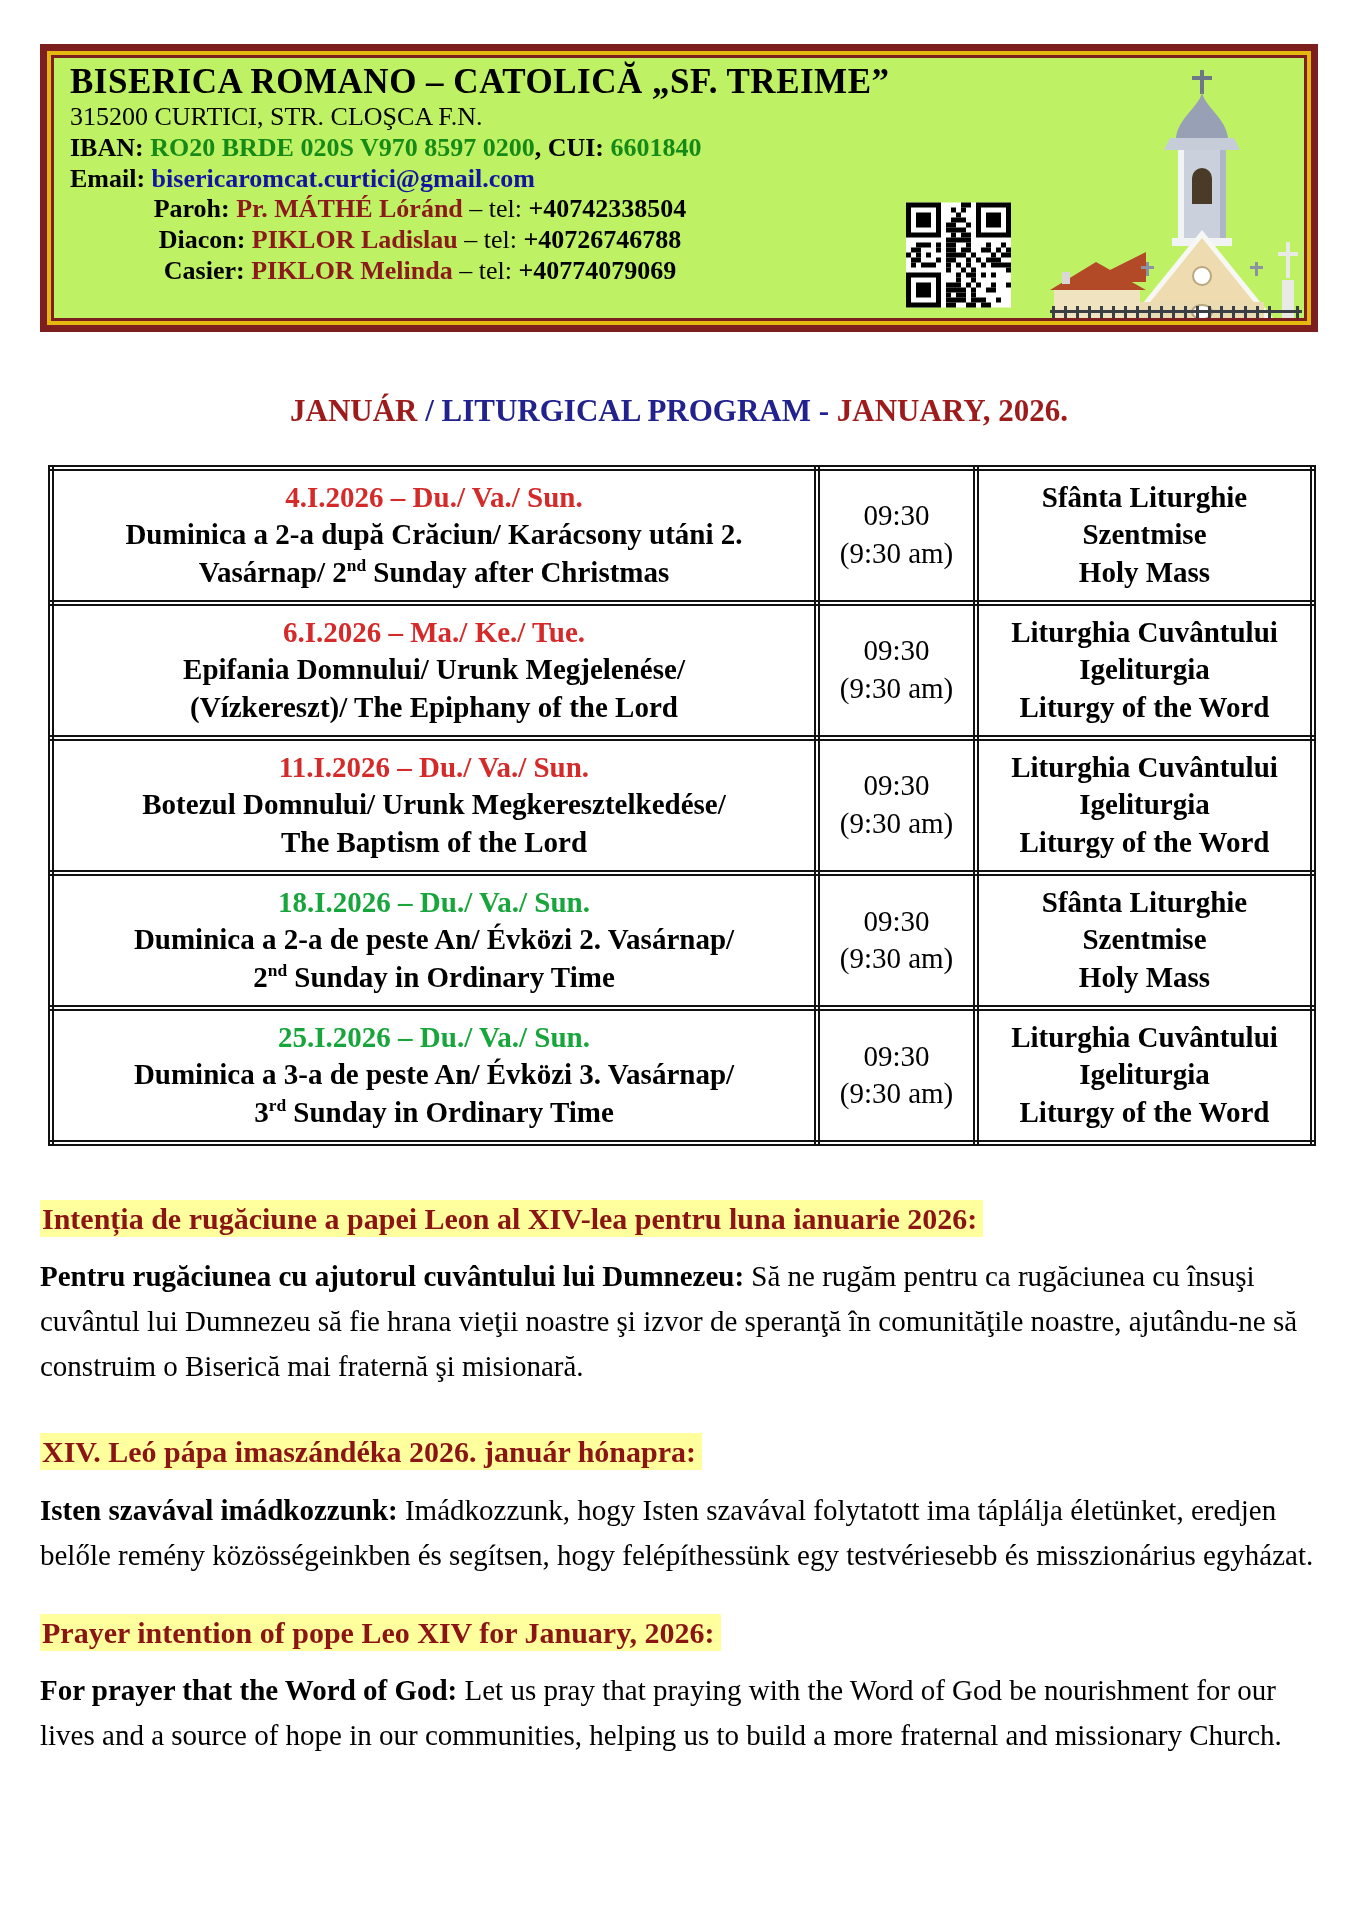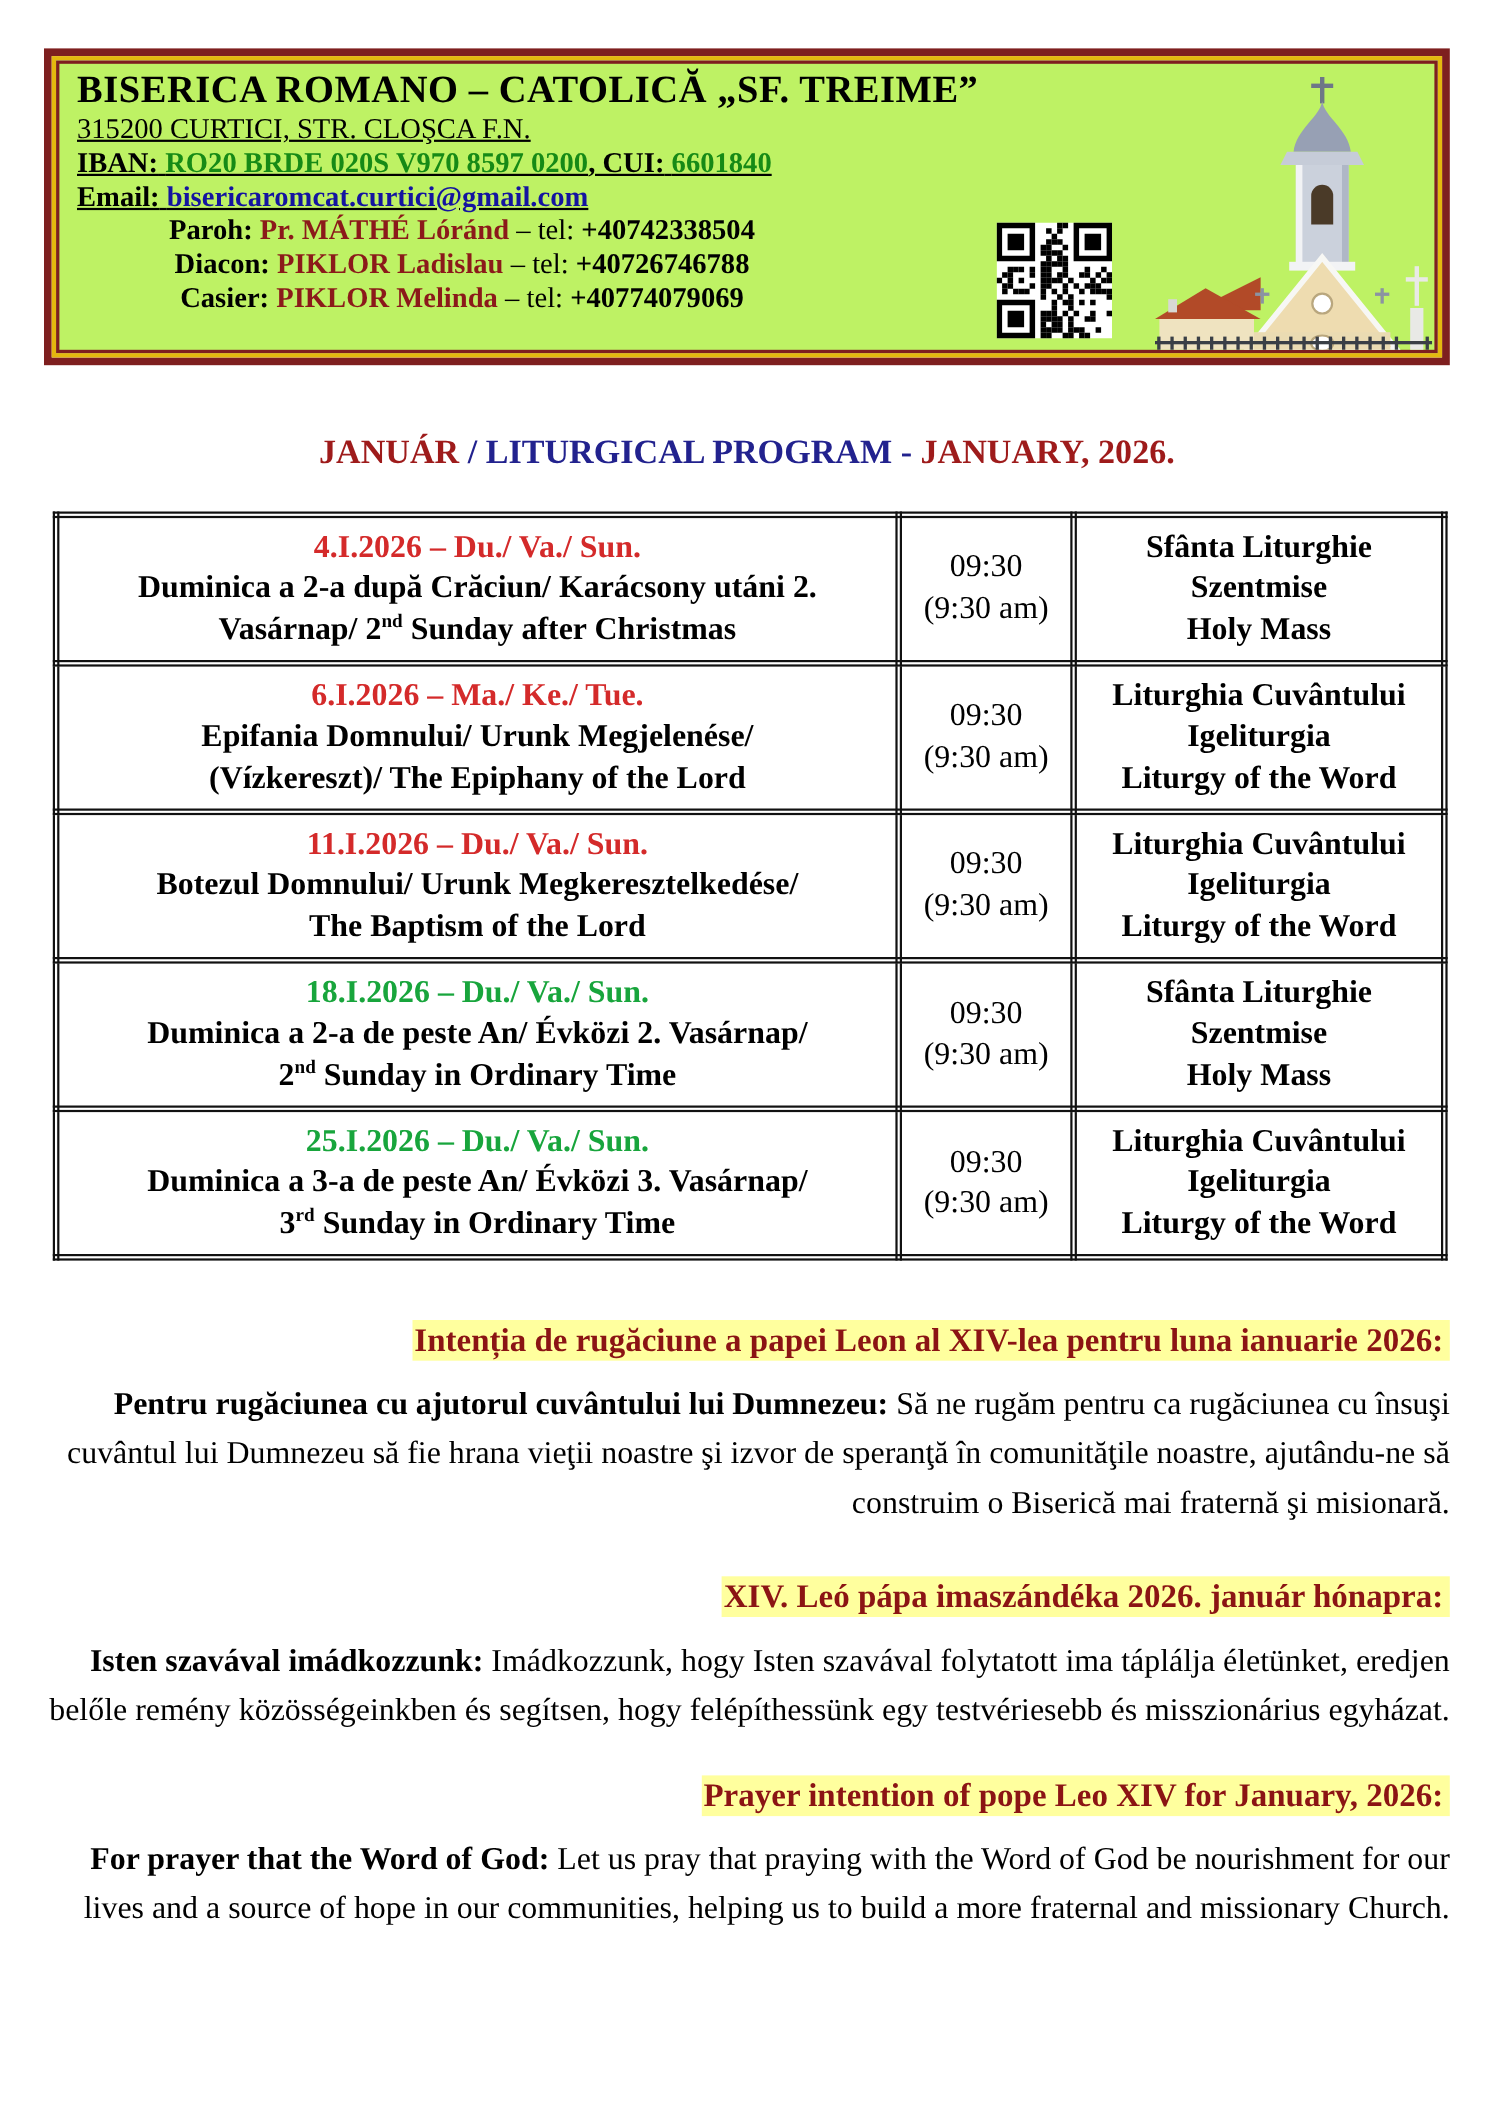--- a/index.html
+++ b/index.html
@@ -7,21 +7,21 @@
     width:1358px;height:1920px;background:#ffffff;position:relative;
     font-family:"Liberation Serif", serif;color:#000;overflow:hidden;
   }
   
   .header-box{margin:44px 40px 0 40px;height:288px;box-sizing:border-box;
     border:7px solid #7E1F1F;}
   .hb2{height:100%;box-sizing:border-box;border:4px solid #E4B80E;}
   .hb3{height:100%;box-sizing:border-box;border:3px solid #7E1F1F;position:relative;overflow:hidden;background:#bef264;}
   .hdr-text{position:absolute;left:16px;top:4px;width:880px;}
   .hdr-name{font-size:35px;font-weight:bold;letter-spacing:.5px;line-height:1.15;}
-  .hdr-line{font-size:26px;line-height:1.18;text-decoration:underline;}
+  .hdr-line{font-size:26px;line-height:1.18;}
   .hdr-bold{font-weight:bold;}
   .green{color:#168A16;}
   .navyblue{color:#1414A0;}
   .darkred{color:#8B1A1A;}
   .contacts{width:700px;text-align:center;font-size:26px;line-height:1.18;}
   .contacts .row{white-space:nowrap;}
   
   .qr{position:absolute;left:852px;top:142px;width:105px;height:110px;}
   
   .church{position:absolute;right:2px;top:8px;width:252px;height:262px;}
@@ -36,21 +36,21 @@
   td.c1{width:752px;font-weight:bold;}
   td.c2{width:145px;}
   td.c3{width:323px;font-weight:bold;}
   .date-red{color:#D42A2A;font-weight:bold;}
   .date-green{color:#18A53C;font-weight:bold;}
   .time-main{font-weight:normal;}
   .time-alt{font-weight:normal;}
   sup{font-size:60%;line-height:0;}
   
   .sections{margin:0 40px;}
-  .sect{margin-top:50px;text-align:right;}
+  .sect{margin-top:50px;}
   .sect.hu{margin-top:40px;}
   .sect.en{margin-top:32px;}
   .sect-head{display:inline;background:#FFFF9E;color:#8B1414;font-weight:bold;
     font-size:30px;line-height:1.55;padding:2px 6px 2px 2px;}
   .sect-body{margin-top:12px;font-size:29px;line-height:1.55;}
   .lead{font-weight:bold;margin-top:48px;}
 </style>
 </head>
 <body>
 

